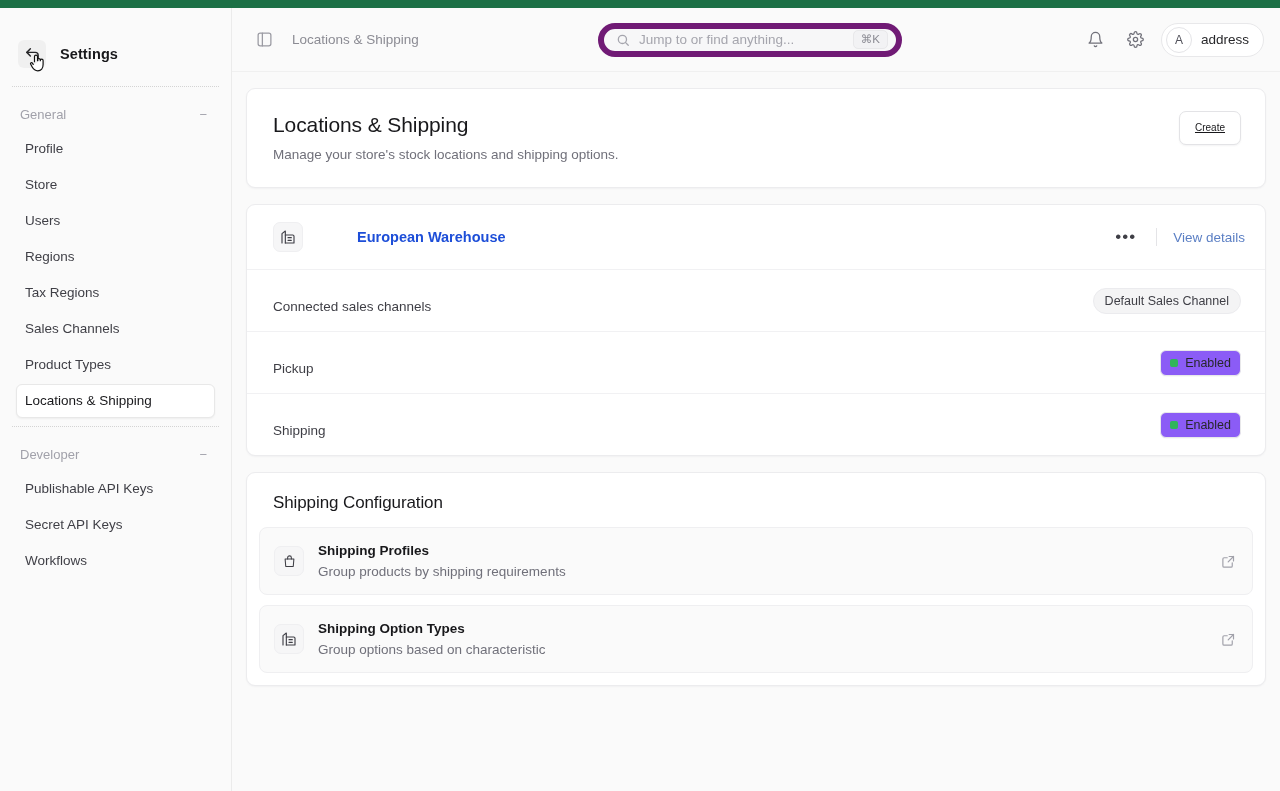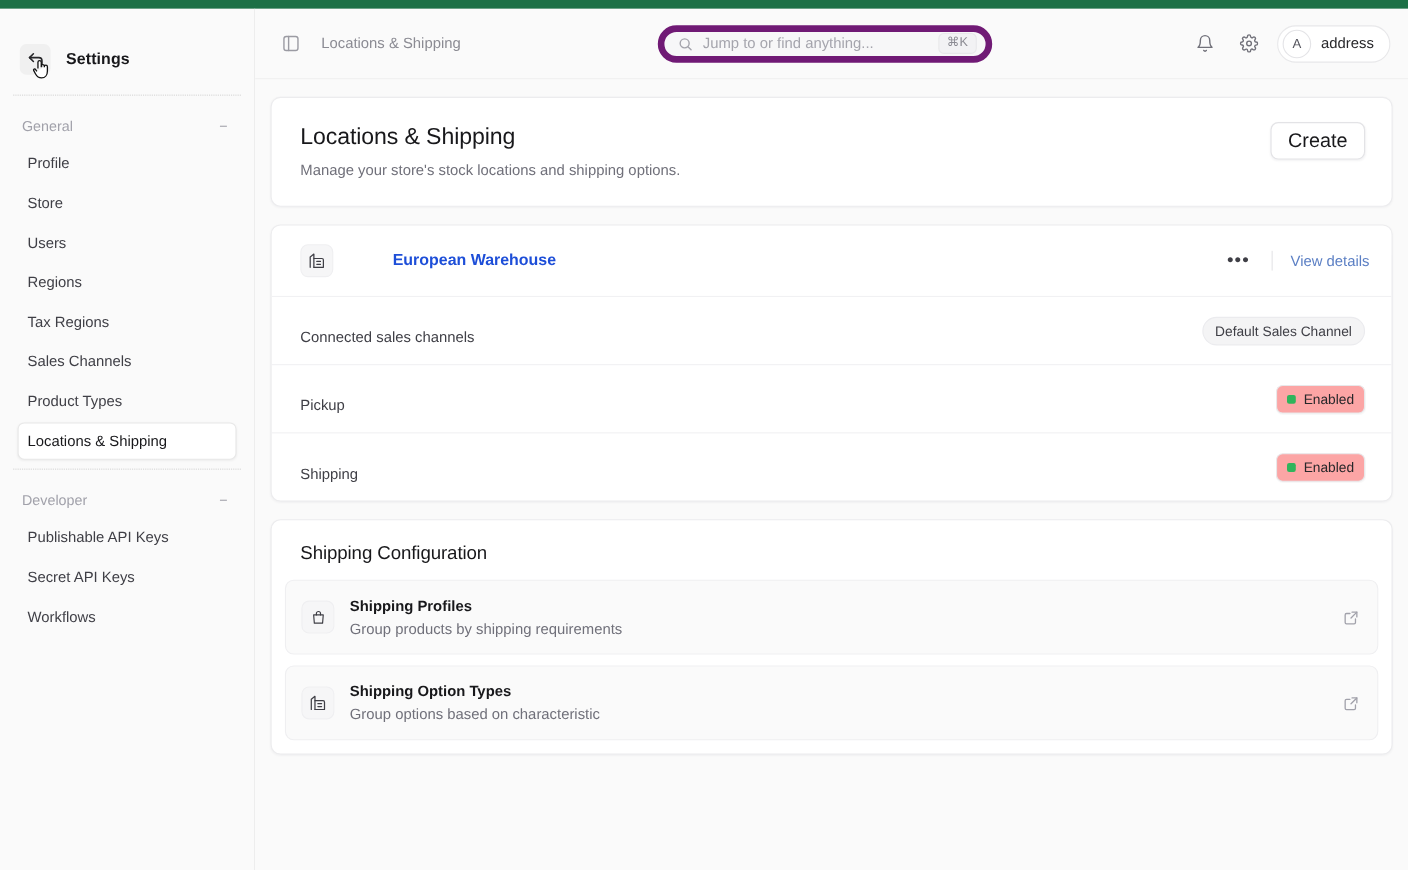--- a/index.html
+++ b/index.html
@@ -106,22 +106,22 @@
     box-shadow: 0 1px 2px rgba(16,24,40,.04);
     margin-bottom: 16px;
   }
 
   .hero { display: flex; align-items: flex-start; justify-content: space-between; padding: 22px 24px 22px 26px; }
   .hero h1 { font-size: 21px; font-weight: 500; color: #18181b; letter-spacing: -.1px; line-height: 28px; }
   .hero p { font-size: 13.5px; color: #70707a; margin-top: 6px; line-height: 20px; }
   .btn-create {
     background: #fff; border: 1px solid #e3e3e6; border-radius: 7px;
     box-shadow: 0 1px 2px rgba(16,24,40,.05);
-    font-size: 18px; font-weight: 500; color: #18181b;
-    padding: 7px 15px; line-height: 18px;
+    font-size: 10px; font-weight: 500; color: #18181b;
+    padding: 7px 15px; line-height: 18px; text-decoration: underline;
   }
 
   .wh-head { display: flex; align-items: center; padding: 17px 20px 17px 26px; gap: 14px; }
   .sq-icon {
     width: 30px; height: 30px; border-radius: 7px; background: #f6f6f7;
     border: 1px solid #efeff1; display: flex; align-items: center;
     justify-content: center; color: #3f3f46; flex: 0 0 30px;
   }
   .wh-name { font-size: 14.5px; font-weight: 700; color: #1d4ed8; flex: 1 1 auto; margin-left: 40px; }
   .wh-actions { display: flex; align-items: center; gap: 16px; }
@@ -133,21 +133,21 @@
     display: flex; align-items: center; justify-content: space-between;
     padding: 17px 24px 17px 26px; border-top: 1px solid #f1f1f3; min-height: 59px;
   }
   .row-label { font-size: 13.5px; color: #3f3f46; margin-top: 12px; }
   .pill-gray {
     background: #f4f4f5; border: 1px solid #ebebee; border-radius: 13px;
     font-size: 12.5px; color: #3f3f46; padding: 4px 11px; line-height: 16px;
   }
   .badge {
     display: inline-flex; align-items: center; gap: 7px;
-    background: #fca5a5; border: 1px solid #e8e8ea; border-radius: 6px;
+    background: #8b5cf6; border: 1px solid #e8e8ea; border-radius: 6px;
     font-size: 12.5px; color: #27272a; padding: 4px 9px; line-height: 16px;
     box-shadow: 0 1px 1px rgba(16,24,40,.03);
   }
   .dot-sq { width: 8px; height: 8px; border-radius: 2px; background: #30b45b; flex: 0 0 8px; }
 
   .sec-title { font-size: 17px; font-weight: 400; color: #18181b; padding: 20px 26px 14px 26px; letter-spacing: -.1px; }
   .sub-card-wrap { padding: 0 12px 12px 12px; }
   .sub-card {
     display: flex; align-items: center; gap: 14px;
     background: #fafafa; border: 1px solid #efeff1; border-radius: 8px;

